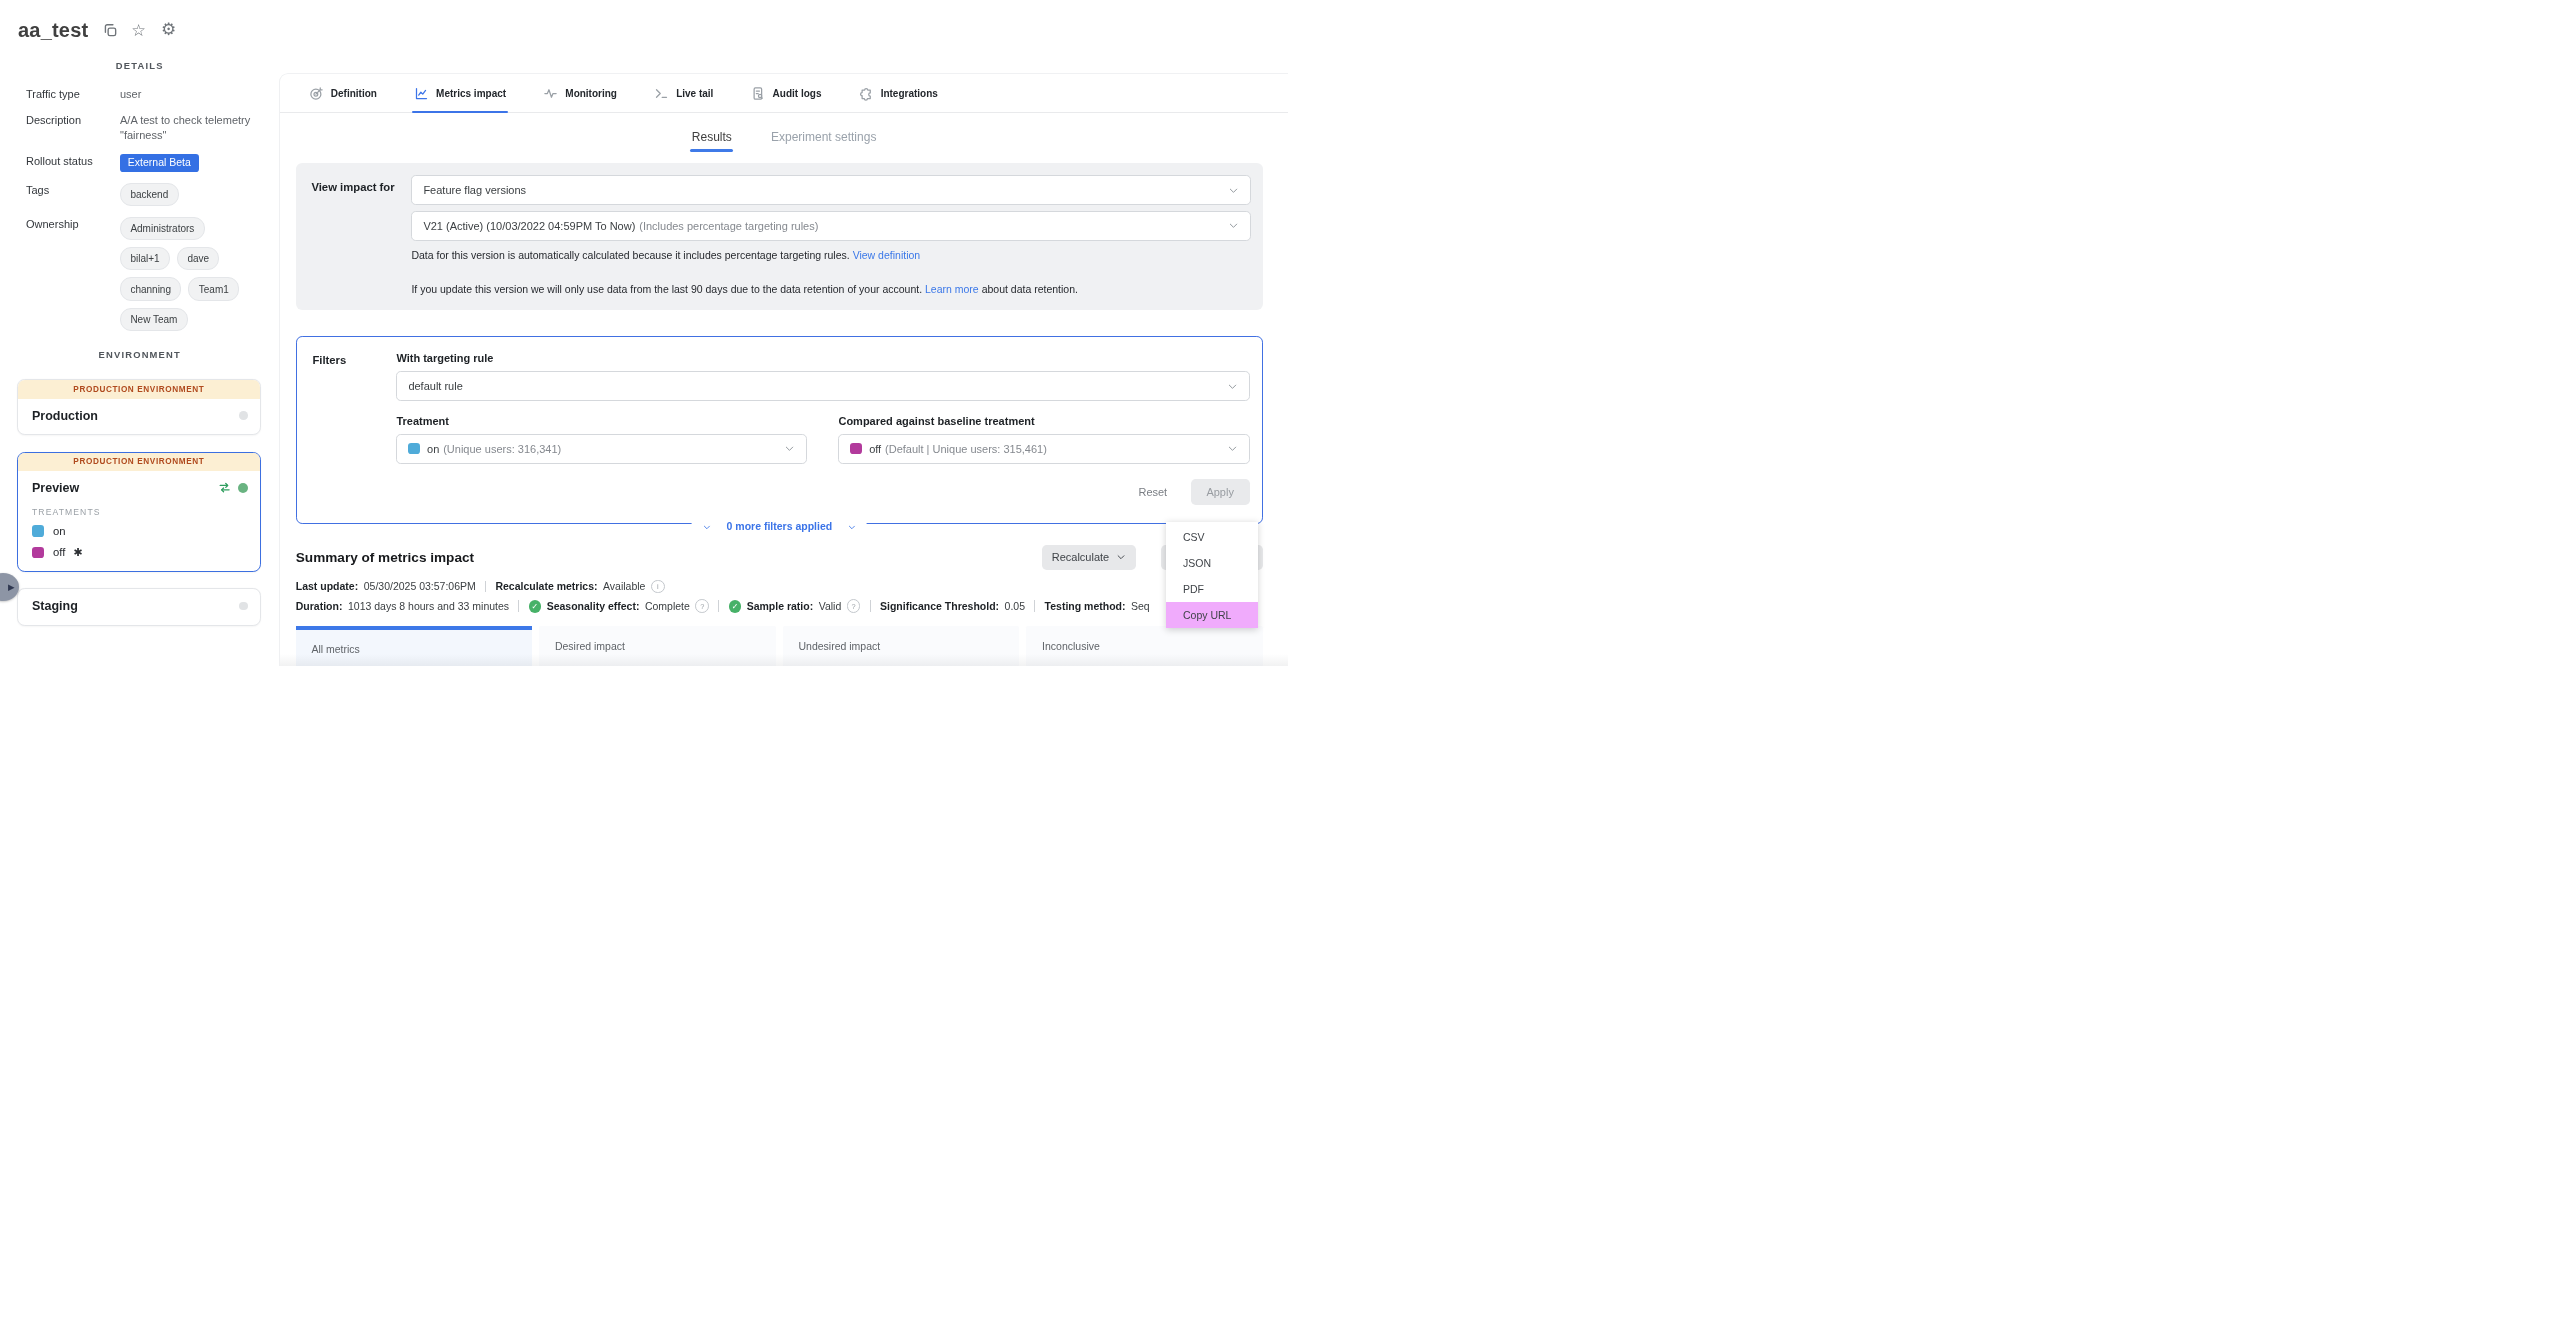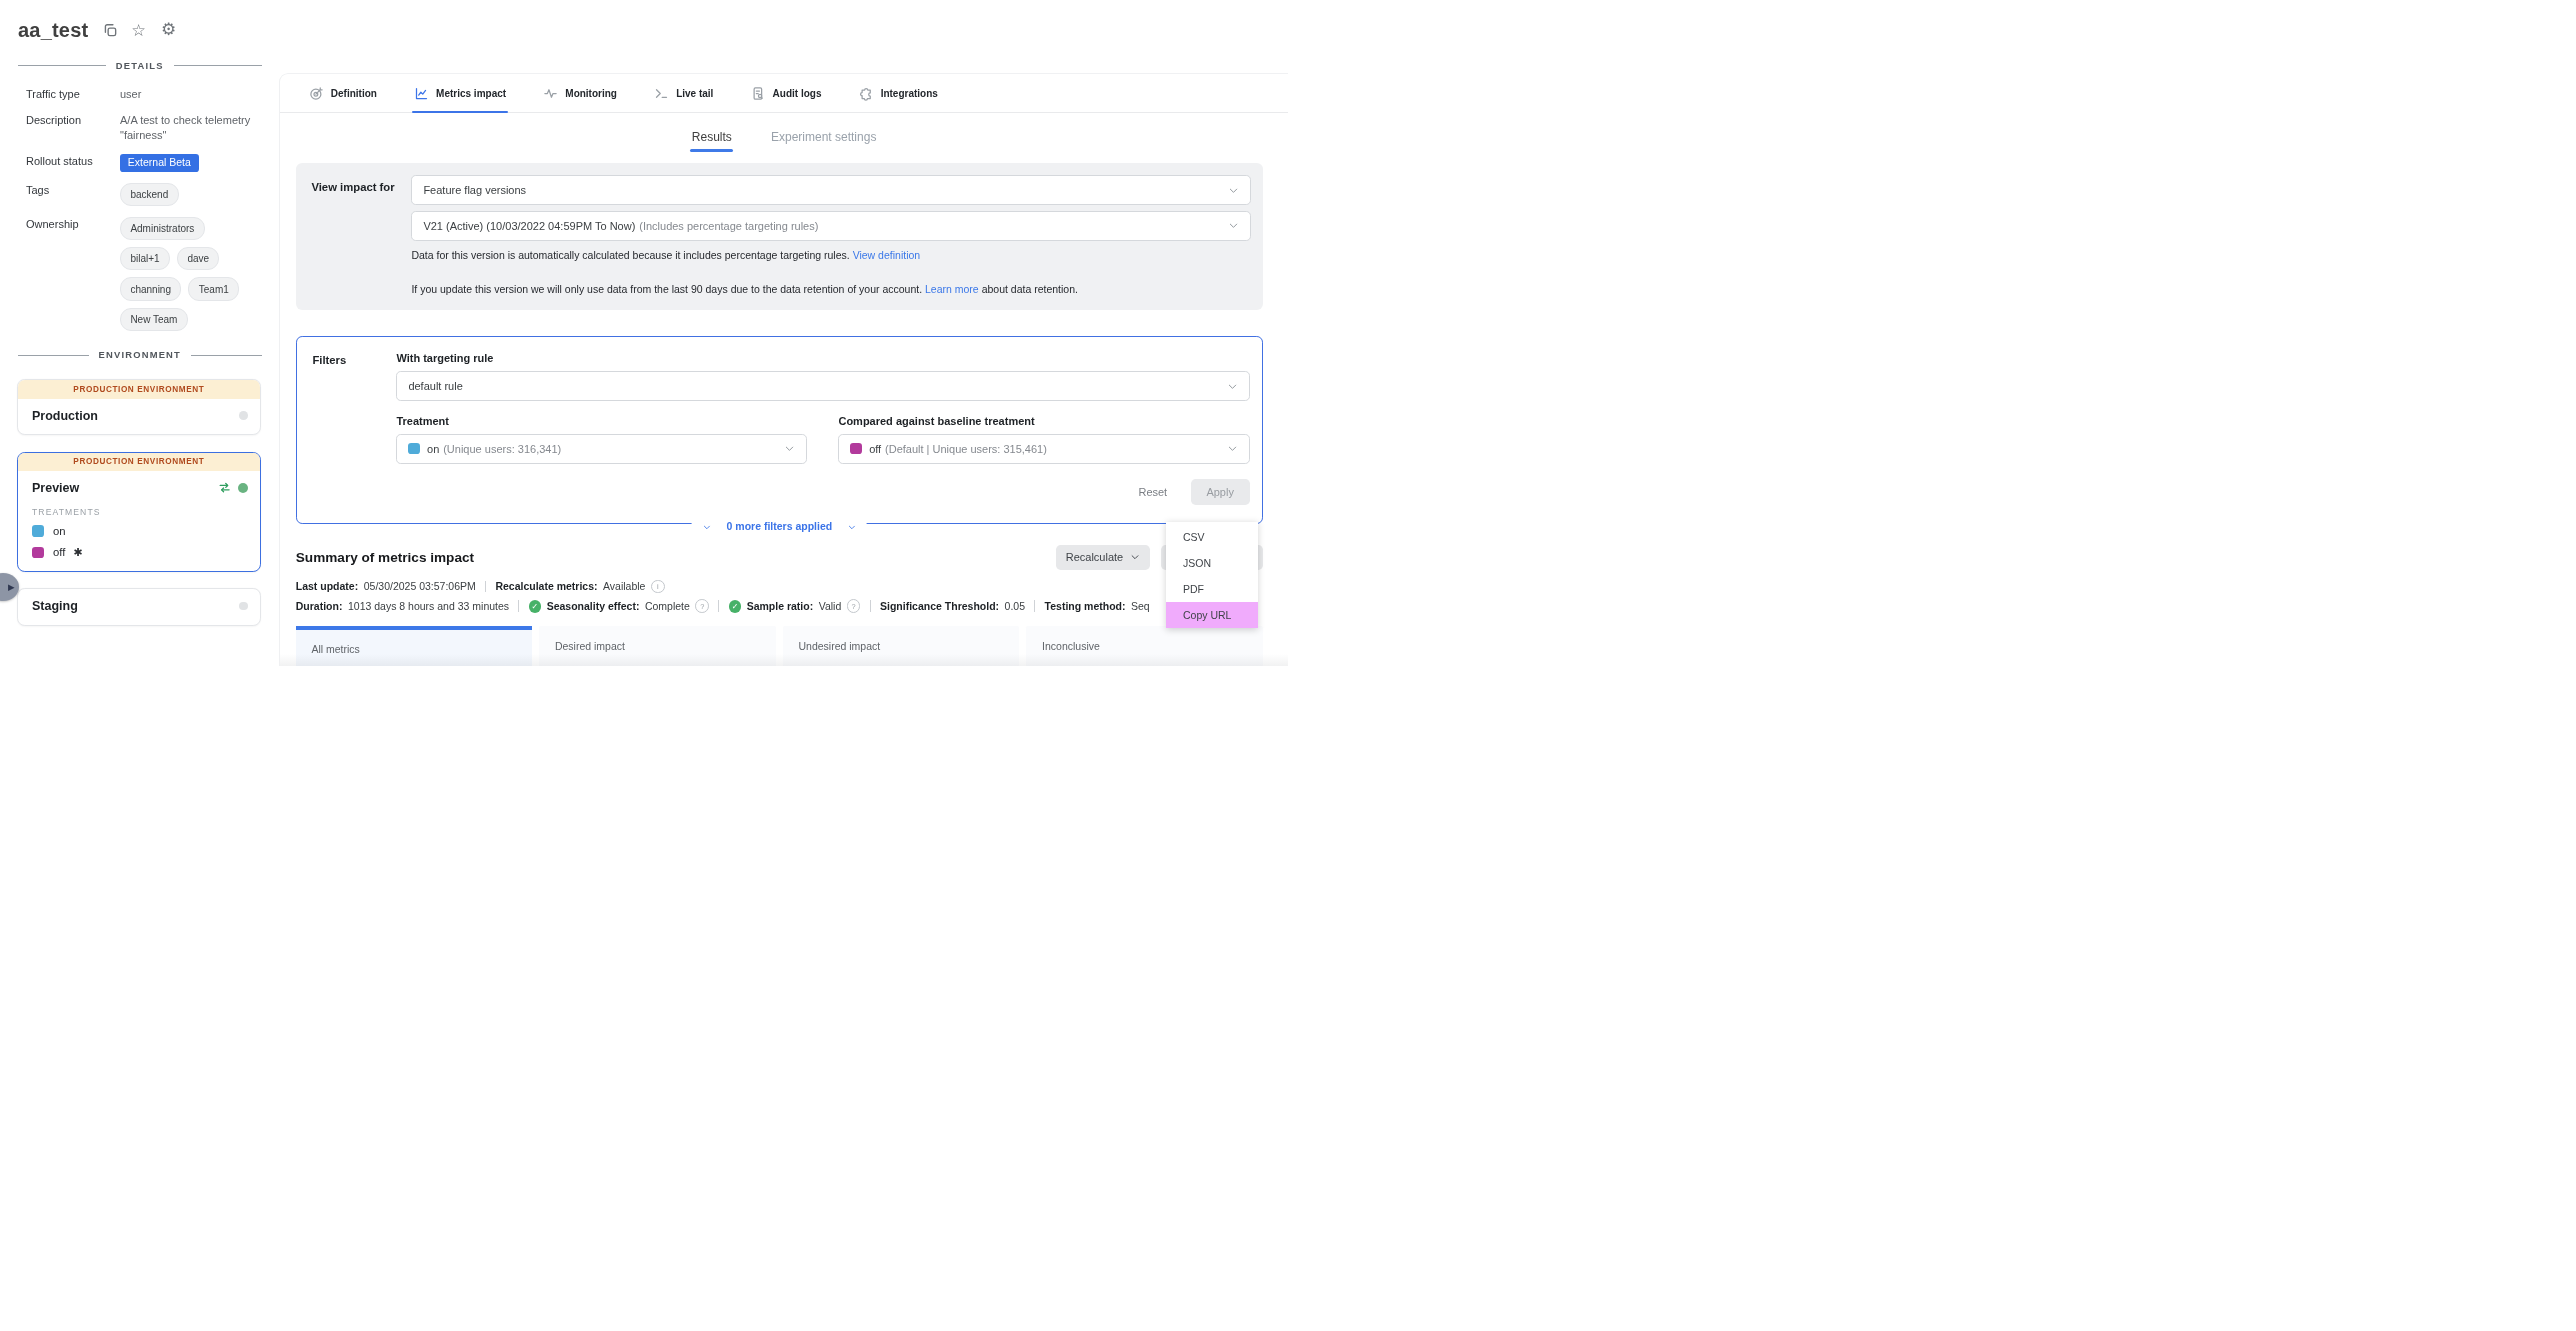--- a/index.html
+++ b/index.html
@@ -12,21 +12,21 @@
   }
   
   .sidebar{position:absolute;left:0;top:0;width:274px;height:666px;background:#fff;}
   .flag-header{display:flex;align-items:center;gap:13.3px;padding:18.7px 0 0 18px;}
   .flag-title{font-size:20px;font-weight:700;color:#404040;margin:0;letter-spacing:0.2px;}
   .hdr-icon{width:16.4px;height:16.4px;color:#6f7479;cursor:pointer;display:inline-flex;}
   .hdr-icon svg{width:100%;height:100%;}
   .star-glyph{font-size:16.4px;line-height:16.4px;color:#6f7479;}
   .gear-glyph{font-size:17px;line-height:16.4px;color:#6f7479;}
 
-  .divider{display:flex;align-items:center;margin:18.7px 12.5px 0 18px;}
+  .divider{display:flex;align-items:center;margin:18.7px 12.5px 0 18px;flex-direction:column;}
   .divider .line{flex:1;height:0.8px;background:#9aa1a8;}
   .divider-label{margin:0 10px;font-size:9.4px;font-weight:700;letter-spacing:1.2px;color:#51565c;}
 
   .detail-rows{margin:15.6px 12.5px 0 26px;}
   .detail-row{display:flex;margin-bottom:11px;font-size:11px;line-height:15px;}
   .detail-label{width:94px;flex:none;color:#33373c;}
   .detail-value{flex:1;color:#5f6368;}
   .badge-blue{display:inline-block;background:#3470e4;color:#fff;font-size:10.5px;line-height:13.3px;
     padding:2.3px 7.8px;border-radius:3.1px;}
   .pill-wrap{display:flex;flex-wrap:wrap;gap:7px;}
@@ -100,21 +100,21 @@
   .btn-gray{background:#e9eaec;border:none;border-radius:4.7px;font-size:11px;color:#989ca1;
     font-family:inherit;padding:7px 15.6px;cursor:pointer;}
   .more-filters{position:absolute;left:50%;bottom:-8.6px;transform:translateX(-50%);
     background:#fff;padding:0 11px;display:flex;align-items:center;gap:15px;
     color:#3b74e8;font-size:10.5px;font-weight:600;white-space:nowrap;cursor:pointer;}
   .more-filters .chev-sm{width:8.6px;height:8.6px;color:#3b74e8;flex:none;}
 
   .summary{margin-top:21px;}
   .summary-head{display:flex;align-items:center;}
   .summary-title{font-size:13.6px;font-weight:700;color:#17191c;margin:0;}
-  .summary-btns{margin-left:auto;display:flex;gap:11px;}
+  .summary-btns{margin-left:auto;display:flex;gap:25px;}
   .btn-tool{display:flex;align-items:center;gap:7px;background:#e7e8ea;border:none;border-radius:4.7px;
     padding:6.2px 10px;font-size:11px;color:#3f4348;font-family:inherit;cursor:pointer;}
   .btn-tool .chev{width:10px;height:10px;color:#4a4e54;}
   .meta-line{display:flex;align-items:center;margin-top:10px;font-size:10.5px;color:#3c4043;
     white-space:nowrap;overflow:hidden;}
   .meta-line.second{margin-top:6.2px;}
   .m-label{font-weight:700;color:#1d2125;margin-right:5.5px;}
   .sep{width:0.8px;height:11.7px;background:#cfd2d6;margin:0 9.4px;flex:none;}
   .icon-circle{width:11.7px;height:11.7px;border-radius:50%;border:0.8px solid #c3c7cc;color:#9aa0a6;
     font-size:7.4px;display:inline-flex;align-items:center;justify-content:center;margin-left:5.5px;flex:none;}

